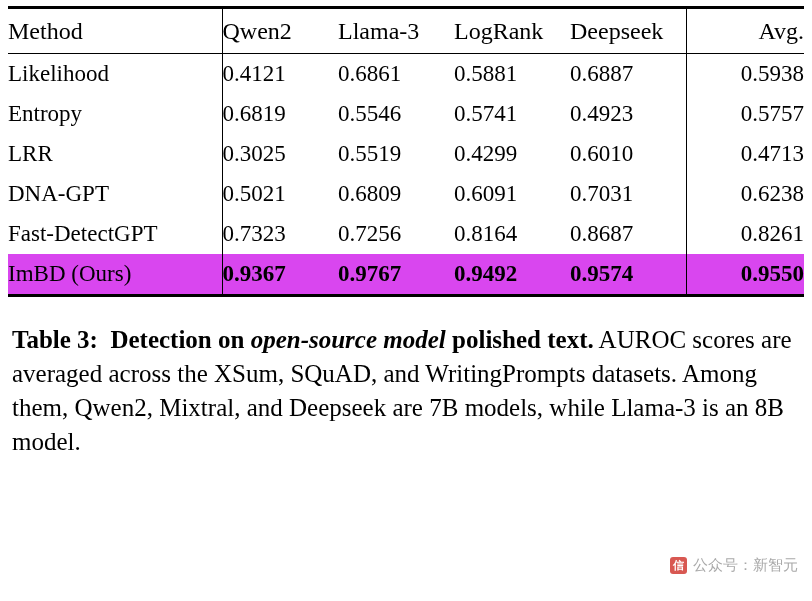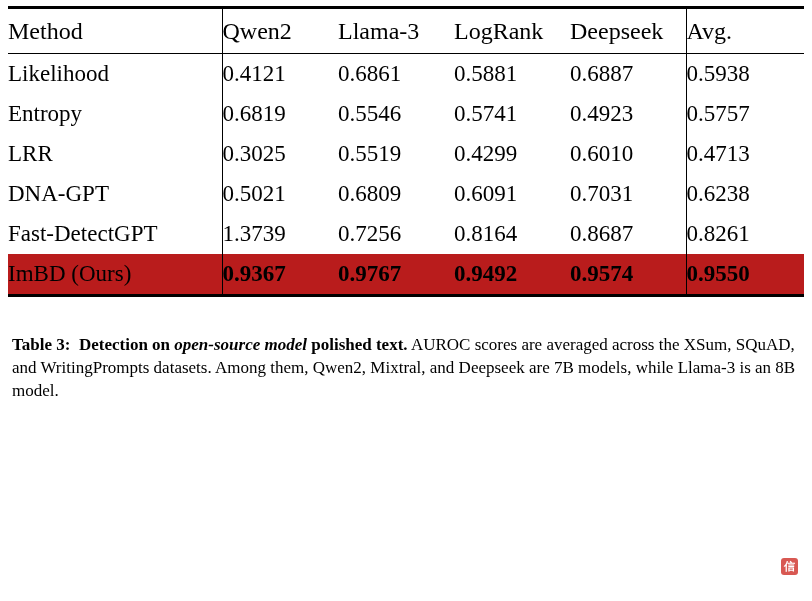--- a/index.html
+++ b/index.html
@@ -57,50 +57,50 @@
     width: 214px;
     text-align: left;
     padding-left: 10px;
   }
   .col-num {
     width: 116px;
     text-align: left;
   }
   .col-avg {
     width: 118px;
-    text-align: left;
+    text-align: right;
   }
   .vsep {
     border-left: 1.5px solid #000;
   }
 
   thead .cell {
     font-weight: bold;
     height: 44px;
     line-height: 44px;
     font-size: 24px;
   }
   thead .col-method {
     text-align: left;
   }
 
   tbody tr.highlight {
-    background: #b91c1c;
+    background: #d946ef;
   }
   tbody tr.highlight .cell {
     font-weight: bold;
   }
   tbody tr.highlight .col-method {
     font-weight: normal;
   }
 
   
   .caption {
-    margin-top: 36px;
-    font-size: 17px;
+    margin-top: 26px;
+    font-size: 25px;
     line-height: 1.36;
     text-align: left;
     width: 790px;
     padding-left: 4px;
     box-sizing: border-box;
   }
   .caption .bold {
     font-weight: bold;
   }
   .caption .bolditalic {
@@ -192,21 +192,21 @@
         <tr>
           <td class="cell col-method">DNA-GPT</td>
           <td class="cell col-num vsep">0.5021</td>
           <td class="cell col-num">0.6809</td>
           <td class="cell col-num">0.6091</td>
           <td class="cell col-num">0.7031</td>
           <td class="cell col-avg vsep">0.6238</td>
         </tr>
         <tr>
           <td class="cell col-method">Fast-DetectGPT</td>
-          <td class="cell col-num vsep">1.3739</td>
+          <td class="cell col-num vsep">0.7323</td>
           <td class="cell col-num">0.7256</td>
           <td class="cell col-num">0.8164</td>
           <td class="cell col-num">0.8687</td>
           <td class="cell col-avg vsep">0.8261</td>
         </tr>
         <tr class="highlight">
           <td class="cell col-method">ImBD (Ours)</td>
           <td class="cell col-num vsep">0.9367</td>
           <td class="cell col-num">0.9767</td>
           <td class="cell col-num">0.9492</td>
@@ -221,15 +221,16 @@
     </tfoot>
   </table>
 
   <div class="caption">
     <span class="bold">Table 3:</span><span>&nbsp;&nbsp;</span><span class="bold">Detection on </span><span class="bolditalic">open-source model</span><span class="bold"> polished text.</span>
     <span>AUROC scores are averaged across the XSum, SQuAD, and WritingPrompts datasets. Among them, Qwen2, Mixtral, and Deepseek are 7B models, while Llama-3 is an 8B model.</span>
   </div>
 
   <div class="watermark">
     <span class="wm-logo">信</span>
+    <span>公众号：新智元</span>
   </div>
 
 </div>
 
 </body></html>

